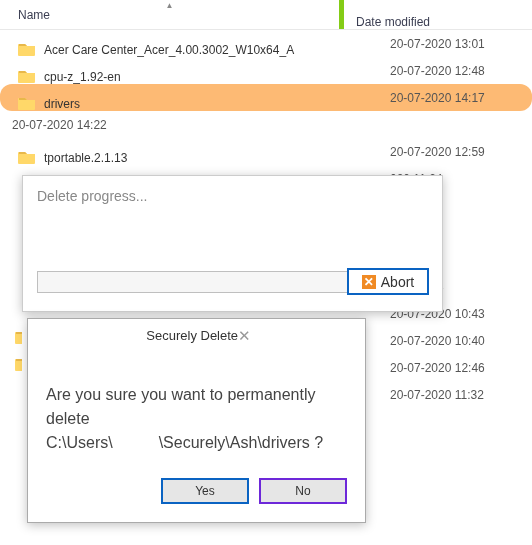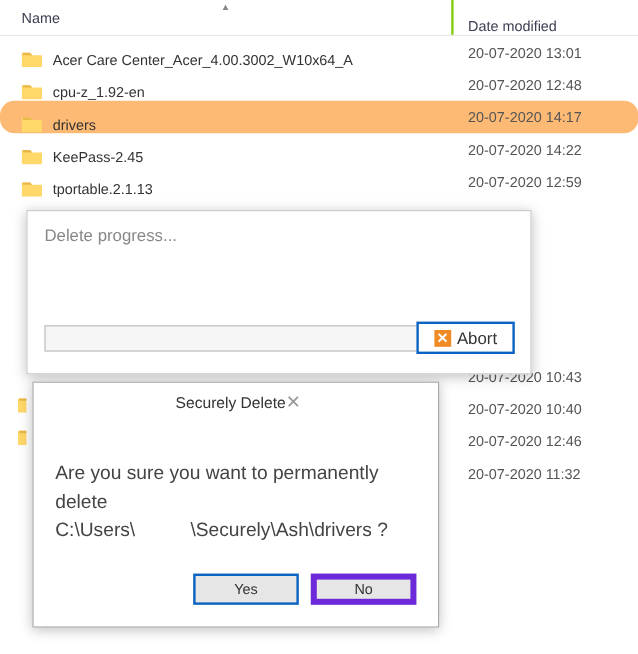--- a/index.html
+++ b/index.html
@@ -15,27 +15,27 @@
     overflow: hidden;
   }
   .header {
     display: flex;
     height: 30px;
     border-bottom: 1px solid #e8e8e8;
     align-items: center;
     color: #3b3e52;
   }
   .col-name {
-    width: 378px;
+    width: 344px;
     padding-left: 18px;
     display: flex;
     align-items: center;
     position: relative;
     height: 100%;
-    border-right: 2px solid #84cc16;
+    border-right: 5px solid #84cc16;
   }
   .col-date {
     flex: 1;
     padding-left: 12px;
     display: flex;
     align-items: flex-end;
     height: 100%;
   }
   .sort-arrow {
     position: absolute;
@@ -172,21 +172,21 @@
     position: absolute;
     bottom: 18px;
     right: 18px;
     display: flex;
     gap: 10px;
     border-radius: 13px;
   }
   .cbtn {
     width: 88px;
     height: 26px;
-    border: 5px solid #6d28d9;
+    border: 2px solid #6d28d9;
     background: #e6e6e6;
     font-family: inherit;
     font-size: 12px;
     color: #333;
     cursor: default;
   }
   .cbtn.primary {
     border: 2px solid #0a63c2;
   }
   .left-peek {
@@ -234,27 +234,20 @@
       <div class="cell-name">
         <span><svg class="folder-icon" viewBox="0 0 18 15">
             <path d="M1 3h6l2 2h8v9a1 1 0 0 1-1 1H1a1 1 0 0 1-1-1V4a1 1 0 0 1 1-1z" fill="#ffd869"></path>
             <path d="M1 3h6l2 2H1z" fill="#e8b84a"></path>
           </svg></span>
         <span>drivers</span>
       </div>
       <div class="cell-date">20-07-2020 14:17</div>
     </div>
     <div class="row">
-      <div class="cell-name">
-        <span><svg class="folder-icon" viewBox="0 0 18 15">
-            <path d="M1 3h6l2 2h8v9a1 1 0 0 1-1 1H1a1 1 0 0 1-1-1V4a1 1 0 0 1 1-1z" fill="#ffd869"></path>
-            <path d="M1 3h6l2 2H1z" fill="#e8b84a"></path>
-          </svg></span>
-        <span>KeePass-2.45</span>
-      </div>
       <div class="cell-date">20-07-2020 14:22</div>
     </div>
     <div class="row">
       <div class="cell-name">
         <span><svg class="folder-icon" viewBox="0 0 18 15">
             <path d="M1 3h6l2 2h8v9a1 1 0 0 1-1 1H1a1 1 0 0 1-1-1V4a1 1 0 0 1 1-1z" fill="#ffd869"></path>
             <path d="M1 3h6l2 2H1z" fill="#e8b84a"></path>
           </svg></span>
         <span>tportable.2.1.13</span>
       </div>

